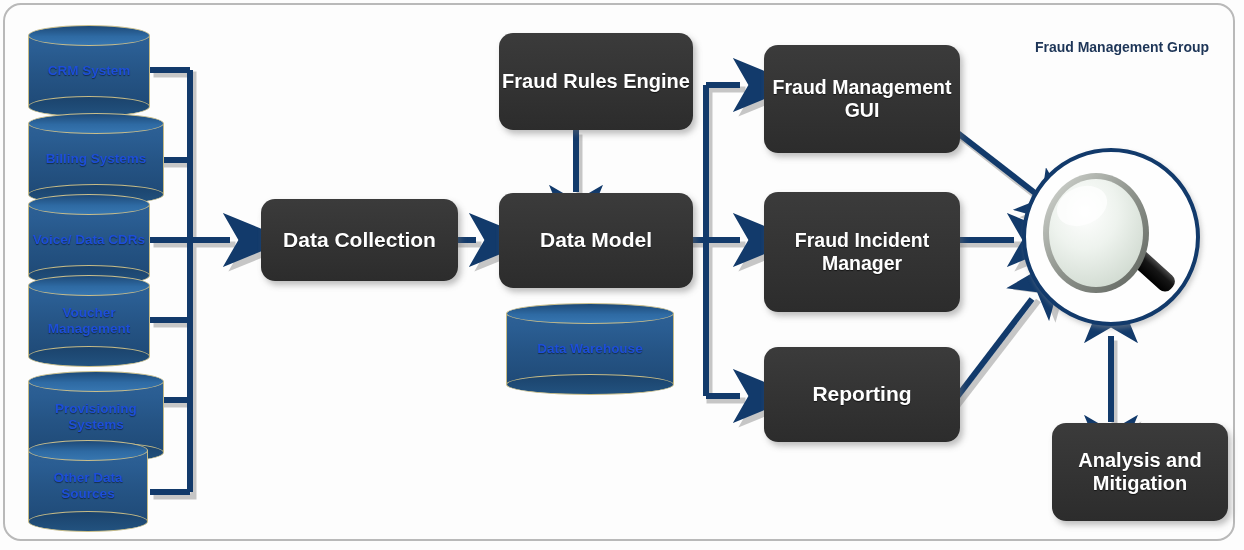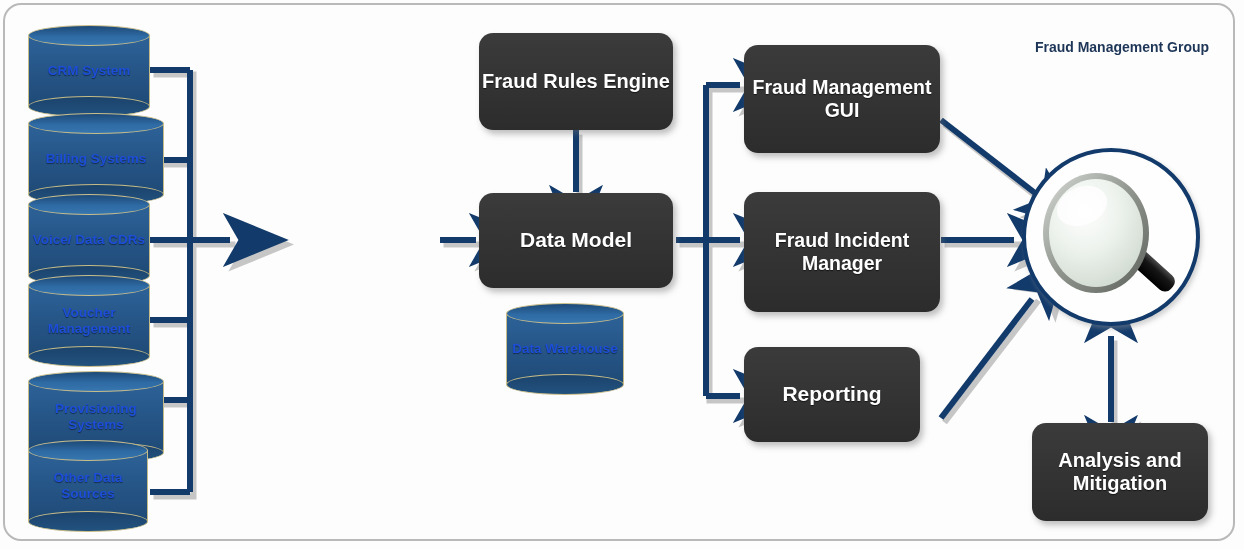--- a/index.html
+++ b/index.html
@@ -26,21 +26,21 @@
        text-align:center;color:#1d4ed8;font-weight:bold;font-size:13.5px;line-height:16px;
        z-index:4;text-shadow:0 1px 1px rgba(0,0,0,.45);padding:0 4px;box-sizing:border-box;}
   .cyl .shadow{position:absolute;left:4px;top:8px;right:-5px;bottom:-5px;
        background:rgba(120,120,120,.33);border-radius:0 0 48%/0 0 14% 14%;z-index:-1;
        filter:blur(1px);}
 
   
   .box{position:absolute;border-radius:14px;
        background:linear-gradient(to bottom,#3b3b3b 0%,#333333 55%,#2c2c2c 100%);
        box-shadow:3px 4px 6px rgba(110,110,110,.45);
-       display:flex;align-items:center;justify-content:center;}
+       display:flex;align-items:center;justify-content:center;margin-left:20px;}
   .box span{color:#ffffff;font-weight:bold;text-align:center;line-height:1.16;
        text-shadow:0 1px 1px rgba(0,0,0,.6);}
 
   
   #magnifier{position:absolute;left:1022px;top:148px;width:178px;height:178px;}
   #magnifier .ring{position:absolute;inset:0;border:4px solid #123a6b;border-radius:50%;
        background:#fefefe;box-sizing:border-box;box-shadow:2px 3px 5px rgba(150,150,150,.45);}
 
   
   #groupLabel{position:absolute;left:1012px;top:38px;width:220px;text-align:center;
@@ -162,46 +162,49 @@
   </div>
 
   <div class="cyl" style="left:28px;top:440px;width:100px;height:92px;padding-left:20px;">
     <div class="shadow"></div>
     <div class="body"></div>
     <div class="bot"></div>
     <div class="top"></div>
     <div class="lbl">Other Data Sources</div>
   </div>
 
+  <div class="box" style="left:241px;top:199px;width:197px;height:82px;">
+    <span style="font-size:21px;">Data Collection</span>
+  </div>
 
   <div class="box" style="left:479px;top:33px;width:194px;height:97px;">
     <span style="font-size:20px;">Fraud Rules Engine</span>
   </div>
 
   <div class="box" style="left:479px;top:193px;width:194px;height:95px;">
     <span style="font-size:21px;">Data Model</span>
   </div>
 
   <div class="box" style="left:744px;top:45px;width:196px;height:108px;">
     <span style="font-size:19.5px;">Fraud Management GUI</span>
   </div>
 
   <div class="box" style="left:744px;top:192px;width:196px;height:120px;">
     <span style="font-size:19.5px;">Fraud Incident Manager</span>
   </div>
 
-  <div class="box" style="left:744px;top:347px;width:176px;height:95px;">
+  <div class="box" style="left:744px;top:347px;width:196px;height:95px;">
     <span style="font-size:21px;">Reporting</span>
   </div>
 
   <div class="box" style="left:1032px;top:423px;width:176px;height:98px;">
     <span style="font-size:20px;">Analysis and Mitigation</span>
   </div>
 
-  <div class="cyl" style="left:506px;top:303px;width:118px;height:92px;">
+  <div class="cyl" style="left:506px;top:303px;width:168px;height:92px;">
     <div class="shadow"></div>
     <div class="body"></div>
     <div class="bot"></div>
     <div class="top"></div>
     <div class="lbl">Data Warehouse</div>
   </div>
 
   <div id="magnifier">
     <div class="ring"></div>
     <svg viewBox="0 0 178 178" width="178" height="178" style="position:absolute;left:0;top:0;">

